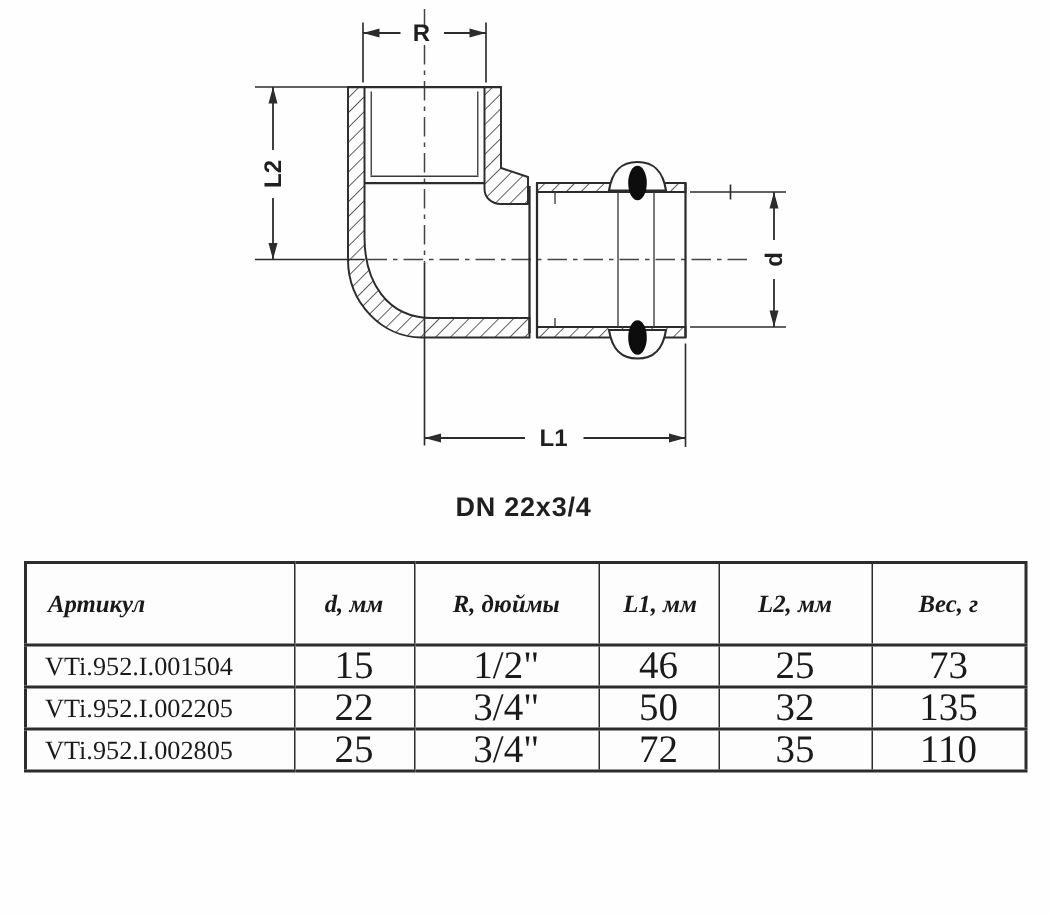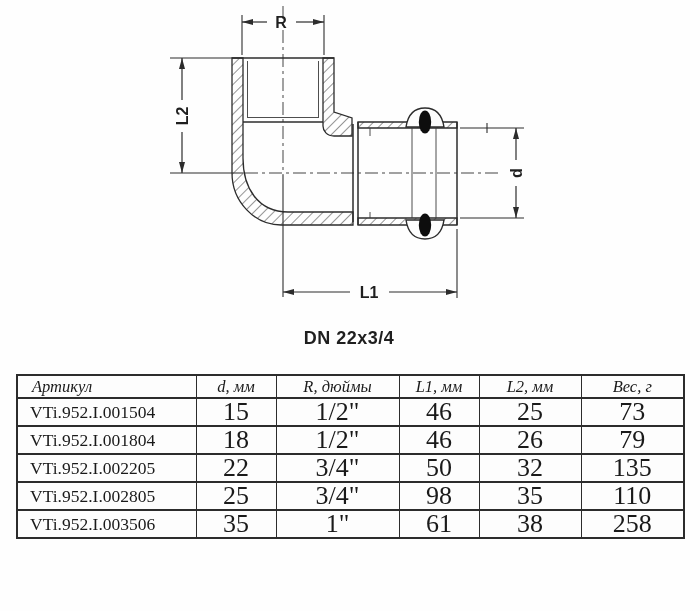--- a/index.html
+++ b/index.html
@@ -22,22 +22,22 @@
   text.caption{font-family:"Liberation Sans",sans-serif;font-weight:bold;
                font-size:18px;fill:#1f1f1f;letter-spacing:.5px;}
 
   
   table.spec{position:absolute;left:16px;top:374px;width:667px;
              border-collapse:collapse;table-layout:fixed;
              border:2.4px solid #2c2c2c;background:#fdfdfd;}
   table.spec th,table.spec td{border:1.5px solid #2c2c2c;
              border-top-width:2px;border-bottom-width:2px;
              overflow:hidden;white-space:nowrap;}
-  table.spec th{font-style:italic;font-weight:normal;font-size:16.5px;
-             height:21px;text-align:center;padding:0;}
+  table.spec th{font-style:italic;font-weight:bold;font-size:16.5px;
+             height:21px;text-align:center;padding:16px;}
   table.spec th.a{text-align:left;padding-left:14px;}
   table.spec td{height:25.6px;text-align:center;padding:0;vertical-align:middle;}
   table.spec td.article{text-align:left;padding-left:12px;font-size:17.5px;}
   table.spec td.num{font-size:26px;line-height:1;}
 </style>
 </head>
 <body>
 
 <div class="screen">
 
@@ -152,46 +152,30 @@
     <tbody>
         <tr>
           <td class="article">VTi.952.I.001504</td>
           <td class="num">15</td>
           <td class="num">1/2"</td>
           <td class="num">46</td>
           <td class="num">25</td>
           <td class="num">73</td>
         </tr>
         <tr>
-          <td class="article">VTi.952.I.001804</td>
-          <td class="num">18</td>
-          <td class="num">1/2"</td>
-          <td class="num">46</td>
-          <td class="num">26</td>
-          <td class="num">79</td>
-        </tr>
-        <tr>
           <td class="article">VTi.952.I.002205</td>
           <td class="num">22</td>
           <td class="num">3/4"</td>
           <td class="num">50</td>
           <td class="num">32</td>
           <td class="num">135</td>
         </tr>
         <tr>
           <td class="article">VTi.952.I.002805</td>
           <td class="num">25</td>
           <td class="num">3/4"</td>
-          <td class="num">98</td>
+          <td class="num">72</td>
           <td class="num">35</td>
           <td class="num">110</td>
-        </tr>
-        <tr>
-          <td class="article">VTi.952.I.003506</td>
-          <td class="num">35</td>
-          <td class="num">1"</td>
-          <td class="num">61</td>
-          <td class="num">38</td>
-          <td class="num">258</td>
         </tr>
       </tbody>
   </table>
 </div>
 
 </body></html>

